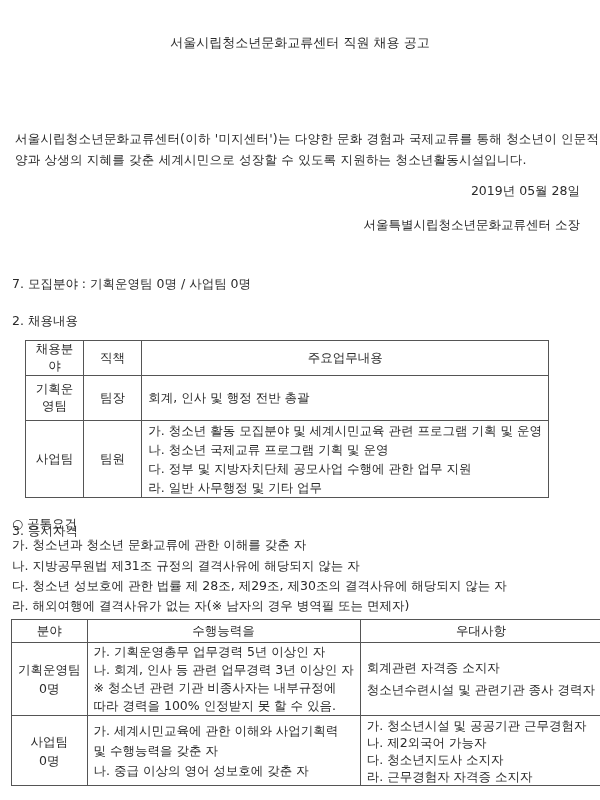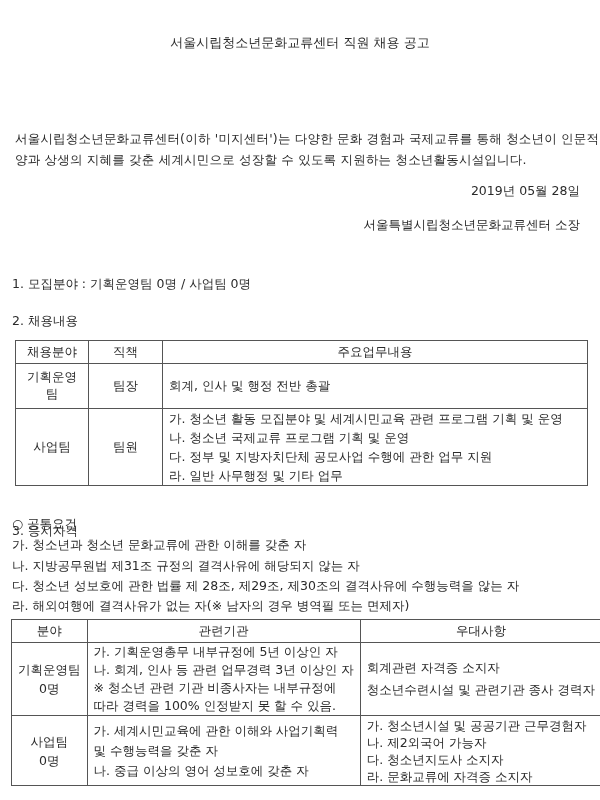--- a/index.html
+++ b/index.html
@@ -11,35 +11,35 @@
   .title { top: 34px; left: 0; width: 600px; text-align: center; font-size: 13px; }
   .intro { left: 15px; font-size: 12.5px; letter-spacing: 0.2px; }
   .date { right: 20px; top: 183px; margin-left: 16px; }
   .sign { right: 20px; top: 217px; }
   .section { left: 12px; font-size: 12.5px; }
   table { position: absolute; border-collapse: collapse; font-size: 12.5px; color: #2a2a2a; }
   td, th { border: 1px solid #555; font-weight: normal; padding: 0 6px; vertical-align: middle; }
   th { text-align: center; height: 22px; }
   .c { text-align: center; }
   .lines div { line-height: 19px; white-space: nowrap; }
-  #t1 { left: 15px; top: 340px; width: 573px; }
+  #t1 { left: 25px; top: 340px; width: 524px; }
   #t2 { left: 11px; top: 619px; width: 577px; }
 </style>
 </head>
 <body>
 
 <div class="abs title">서울시립청소년문화교류센터 직원 채용 공고</div>
 
 <div class="abs intro" style="top:131px">서울시립청소년문화교류센터(이하 '미지센터')는 다양한 문화 경험과 국제교류를 통해 청소년이 인문적 소</div>
 <div class="abs intro" style="top:152px">양과 상생의 지혜를 갖춘 세계시민으로 성장할 수 있도록 지원하는 청소년활동시설입니다.</div>
 
 <div class="abs date">2019년 05월 28일</div>
 <div class="abs sign">서울특별시립청소년문화교류센터 소장</div>
 
-<div class="abs section" style="top:276px">1. 모집분야 : 기획운영팀 0명 / 사업팀 0명</div>
+<div class="abs section" style="top:276px">7. 모집분야 : 기획운영팀 0명 / 사업팀 0명</div>
 <div class="abs section" style="top:313px">2. 채용내용</div>
 
 <table id="t1">
   <colgroup>
       <col style="width:73px">
       <col style="width:74px">
       <col>
     </colgroup>
   <tbody>
       <tr>
@@ -62,42 +62,42 @@
       <div>라. 일반 사무행정 및 기타 업무</div>
     </td>
   </tr>
 </tbody>
   </table>
 
 <div class="abs section" style="top:523px">3. 응시자격</div>
 <div class="abs section" style="top:516px">○ 공통요건</div>
 <div class="abs section" style="top:537px">가. 청소년과 청소년 문화교류에 관한 이해를 갖춘 자</div>
 <div class="abs section" style="top:558px">나. 지방공무원법 제31조 규정의 결격사유에 해당되지 않는 자</div>
-<div class="abs section" style="top:578px">다. 청소년 성보호에 관한 법률 제 28조, 제29조, 제30조의 결격사유에 수행능력을 않는 자</div>
+<div class="abs section" style="top:578px">다. 청소년 성보호에 관한 법률 제 28조, 제29조, 제30조의 결격사유에 해당되지 않는 자</div>
 <div class="abs section" style="top:598px">라. 해외여행에 결격사유가 없는 자(※ 남자의 경우 병역필 또는 면제자)</div>
 
 <table id="t2">
   <colgroup>
       <col style="width:73px">
       <col style="width:276px">
       <col>
     </colgroup>
   <tbody>
       <tr>
     <th>분야</th>
-    <th>관련기관</th>
+    <th>수행능력을</th>
     <th>우대사항</th>
   </tr>
   <tr style="height:73px">
     <td class="c lines">
       <div>기획운영팀</div>
       <div>0명</div>
     </td>
     <td class="lines" style="line-height:18px">
-      <div style="line-height:18px">가. 기획운영총무 내부규정에 5년 이상인 자</div>
+      <div style="line-height:18px">가. 기획운영총무 업무경력 5년 이상인 자</div>
       <div style="line-height:18px">나. 회계, 인사 등 관련 업무경력 3년 이상인 자</div>
       <div style="line-height:18px">※ 청소년 관련 기관 비종사자는 내부규정에</div>
       <div style="line-height:18px">따라 경력을 100% 인정받지 못 할 수 있음.</div>
     </td>
     <td class="lines">
       <div style="line-height:22px">회계관련 자격증 소지자</div>
       <div style="line-height:22px">청소년수련시설 및 관련기관 종사 경력자</div>
     </td>
   </tr>
   <tr style="height:70px">
@@ -107,17 +107,17 @@
     </td>
     <td class="lines">
       <div style="line-height:20px">가. 세계시민교육에 관한 이해와 사업기획력</div>
       <div style="line-height:20px">및 수행능력을 갖춘 자</div>
       <div style="line-height:20px">나. 중급 이상의 영어 성보호에 갖춘 자</div>
     </td>
     <td class="lines">
       <div style="line-height:17px">가. 청소년시설 및 공공기관 근무경험자</div>
       <div style="line-height:17px">나. 제2외국어 가능자</div>
       <div style="line-height:17px">다. 청소년지도사 소지자</div>
-      <div style="line-height:17px">라. 문화교류에 자격증 소지자</div>
+      <div style="line-height:17px">라. 근무경험자 자격증 소지자</div>
     </td>
   </tr>
 </tbody>
   </table>
 
 </body></html>

